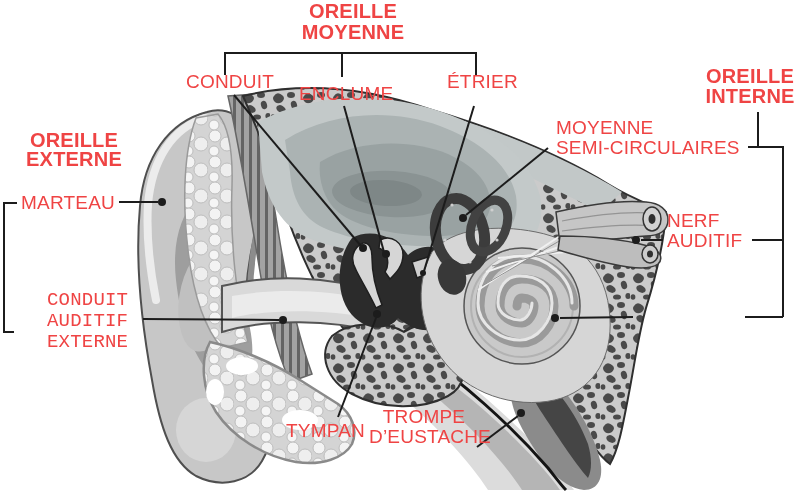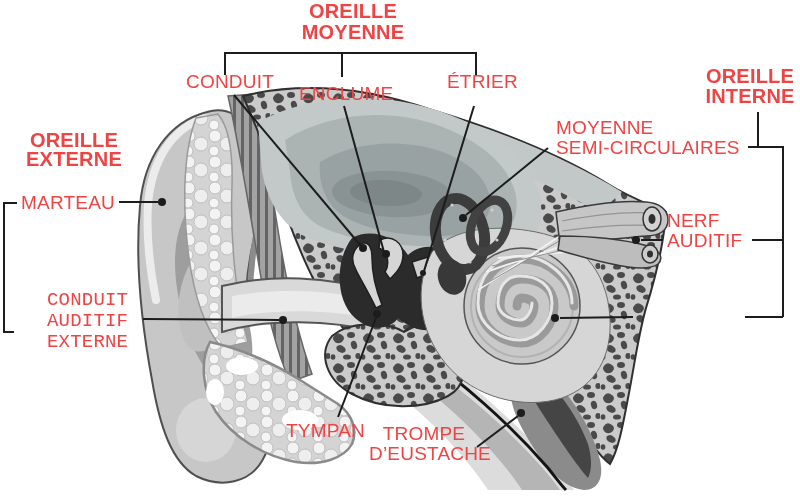--- a/index.html
+++ b/index.html
@@ -216,19 +216,19 @@
 INTERNE</div>
 
   <div class="lbl" style="left:186px;top:72px;">CONDUIT</div>
   <div class="lbl" style="left:299px;top:84px;">ENCLUME</div>
   <div class="lbl" style="left:447px;top:72px;">ÉTRIER</div>
   <div class="lbl" style="left:21px;top:193px;">MARTEAU</div>
   <div class="lbl" style="left:47px;top:290px;line-height:21px;font-family:Liberation Mono, monospace;">CONDUIT
 AUDITIF
 EXTERNE</div>
   <div class="lbl" style="left:286px;top:421px;">TYMPAN</div>
-  <div class="lbl center" style="left:369px;top:424px;width:110px;text-align:center;">TROMPE
+  <div class="lbl center" style="left:369px;top:407px;width:110px;text-align:center;">TROMPE
 D’EUSTACHE</div>
   <div class="lbl" style="left:556px;top:118px;">MOYENNE
 SEMI-CIRCULAIRES</div>
   <div class="lbl" style="left:667px;top:211px;">NERF
 AUDITIF</div>
 </div>
 
 </body></html>

